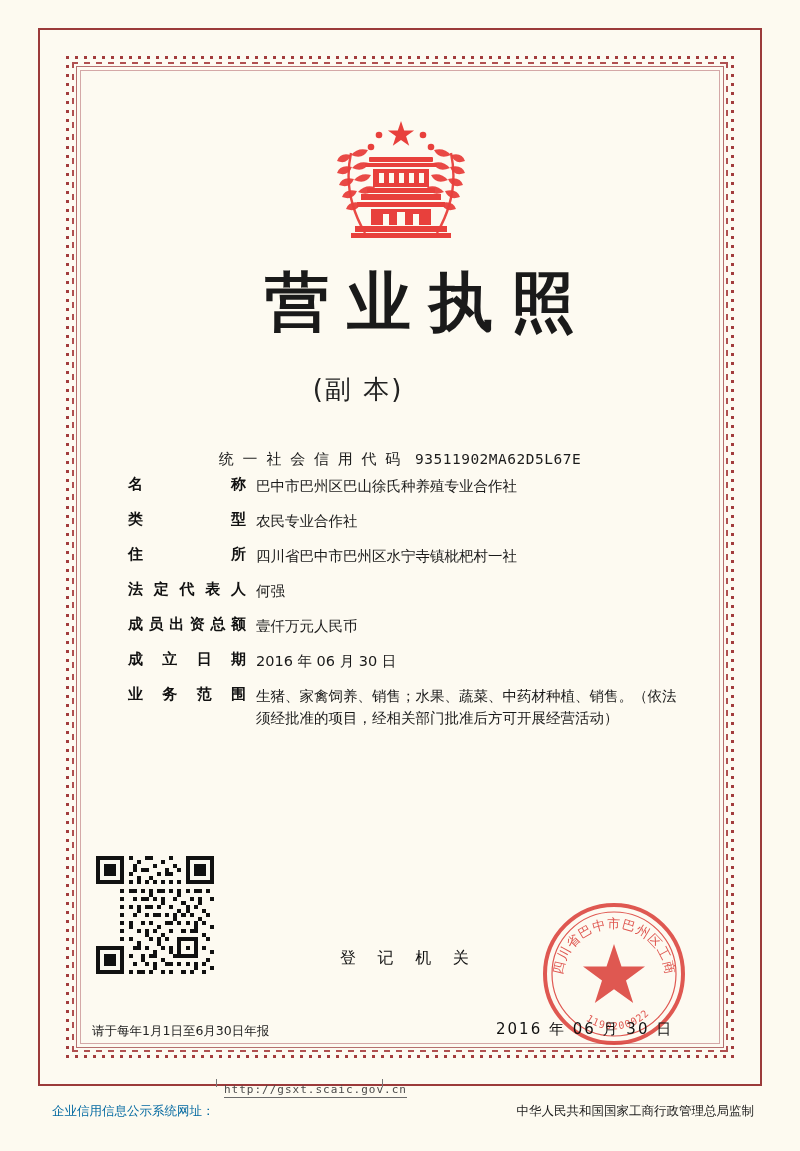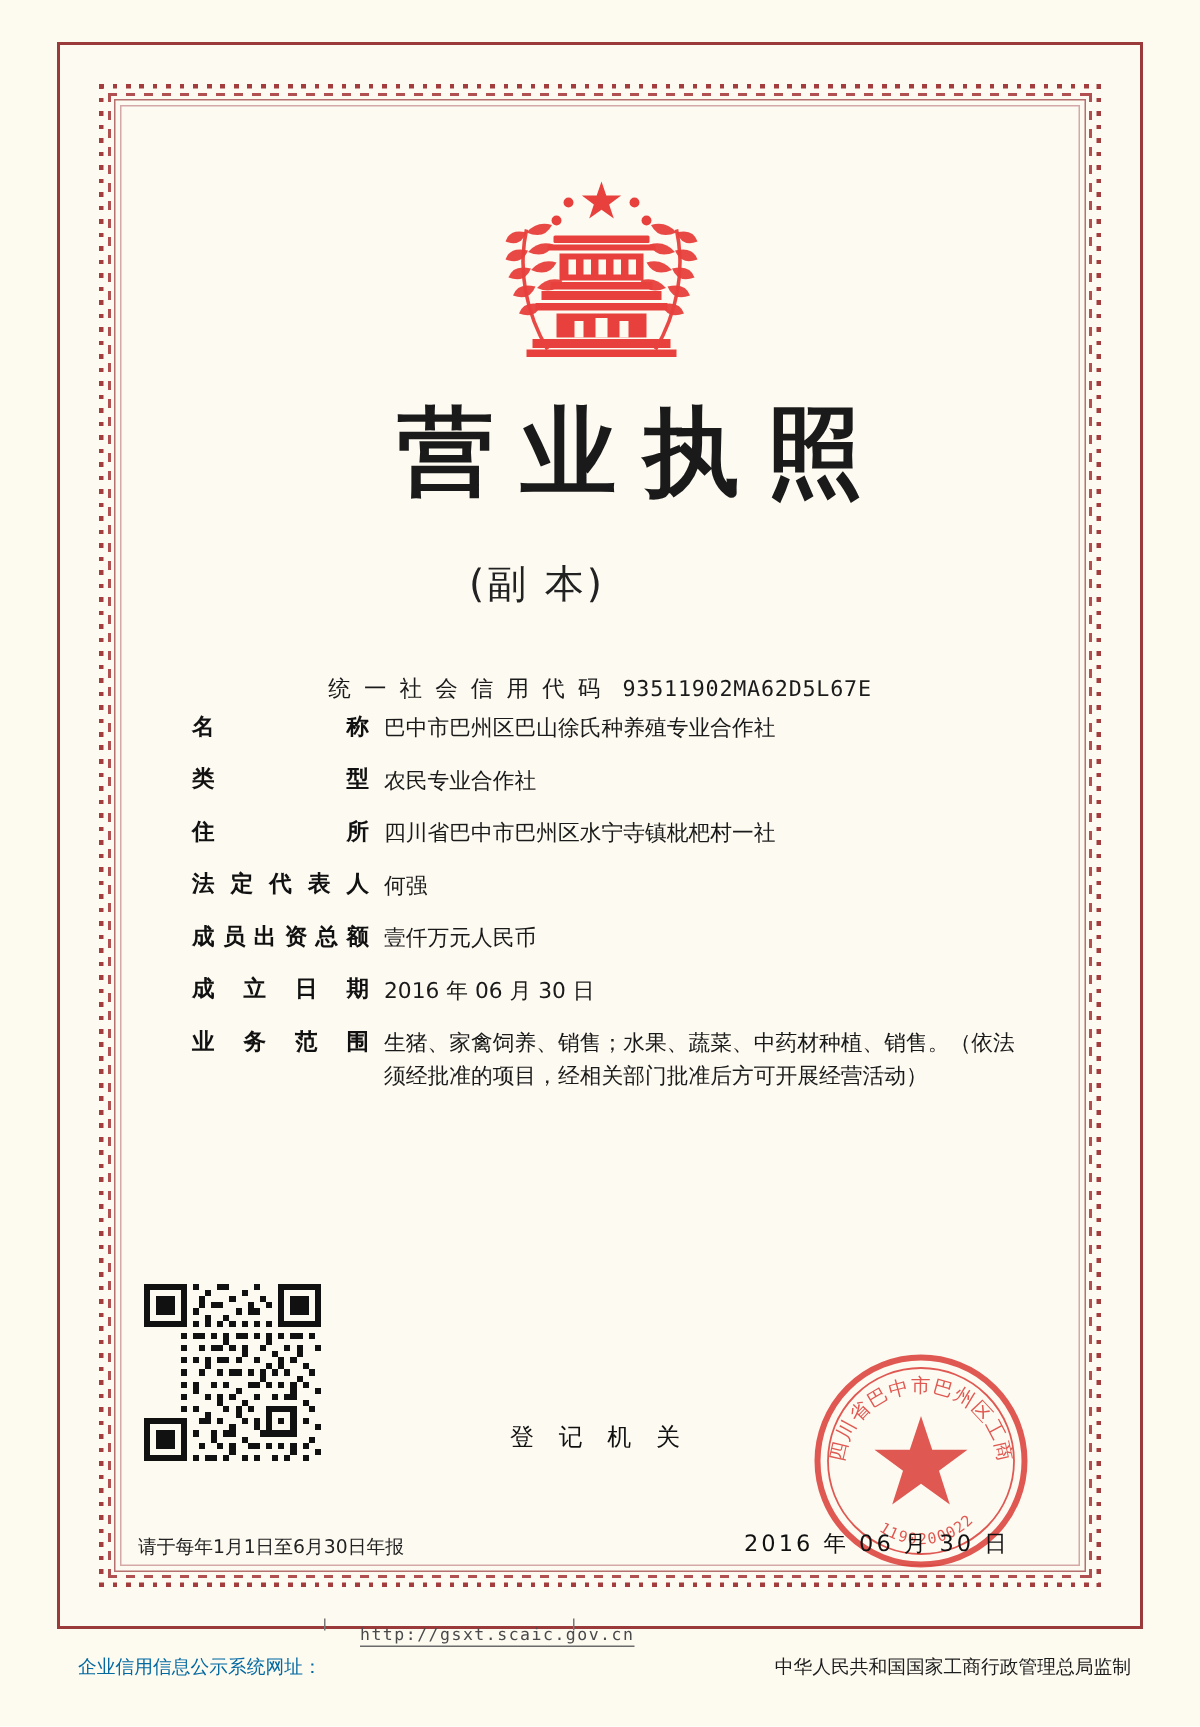--- a/index.html
+++ b/index.html
@@ -150,21 +150,21 @@
   .qr {
     position: absolute;
     left: 96px; top: 856px;
     width: 118px; height: 118px;
   }
 
   
   .registry {
     position: absolute;
     left: 340px; top: 948px;
-    font-family: Liberation Sans, sans-serif;
+    font-family: Liberation Mono, monospace;
     font-size: 16px;
     letter-spacing: 6px;
     color: #111;
   }
   .reg-date {
     position: absolute;
     left: 496px; top: 1020px;
     font-family: "DejaVu Sans", sans-serif;
     font-size: 15px;
     color: #111;
@@ -202,21 +202,20 @@
   
   .site-url {
     position: absolute;
     left: 224px; top: 1083px;
     font-family: "DejaVu Sans Mono", monospace;
     font-size: 11px;
     color: #4a4a4a;
     letter-spacing: 1px;
     border-bottom: 1px solid #6b6b6b;
     padding-bottom: 1px;
-    margin-left: 16px;
   }
 
   
   .footer-left {
     position: absolute;
     left: 52px; top: 1103px;
     font-family: "DejaVu Sans", sans-serif;
     font-size: 12.5px;
     color: #0369a1;
   }

